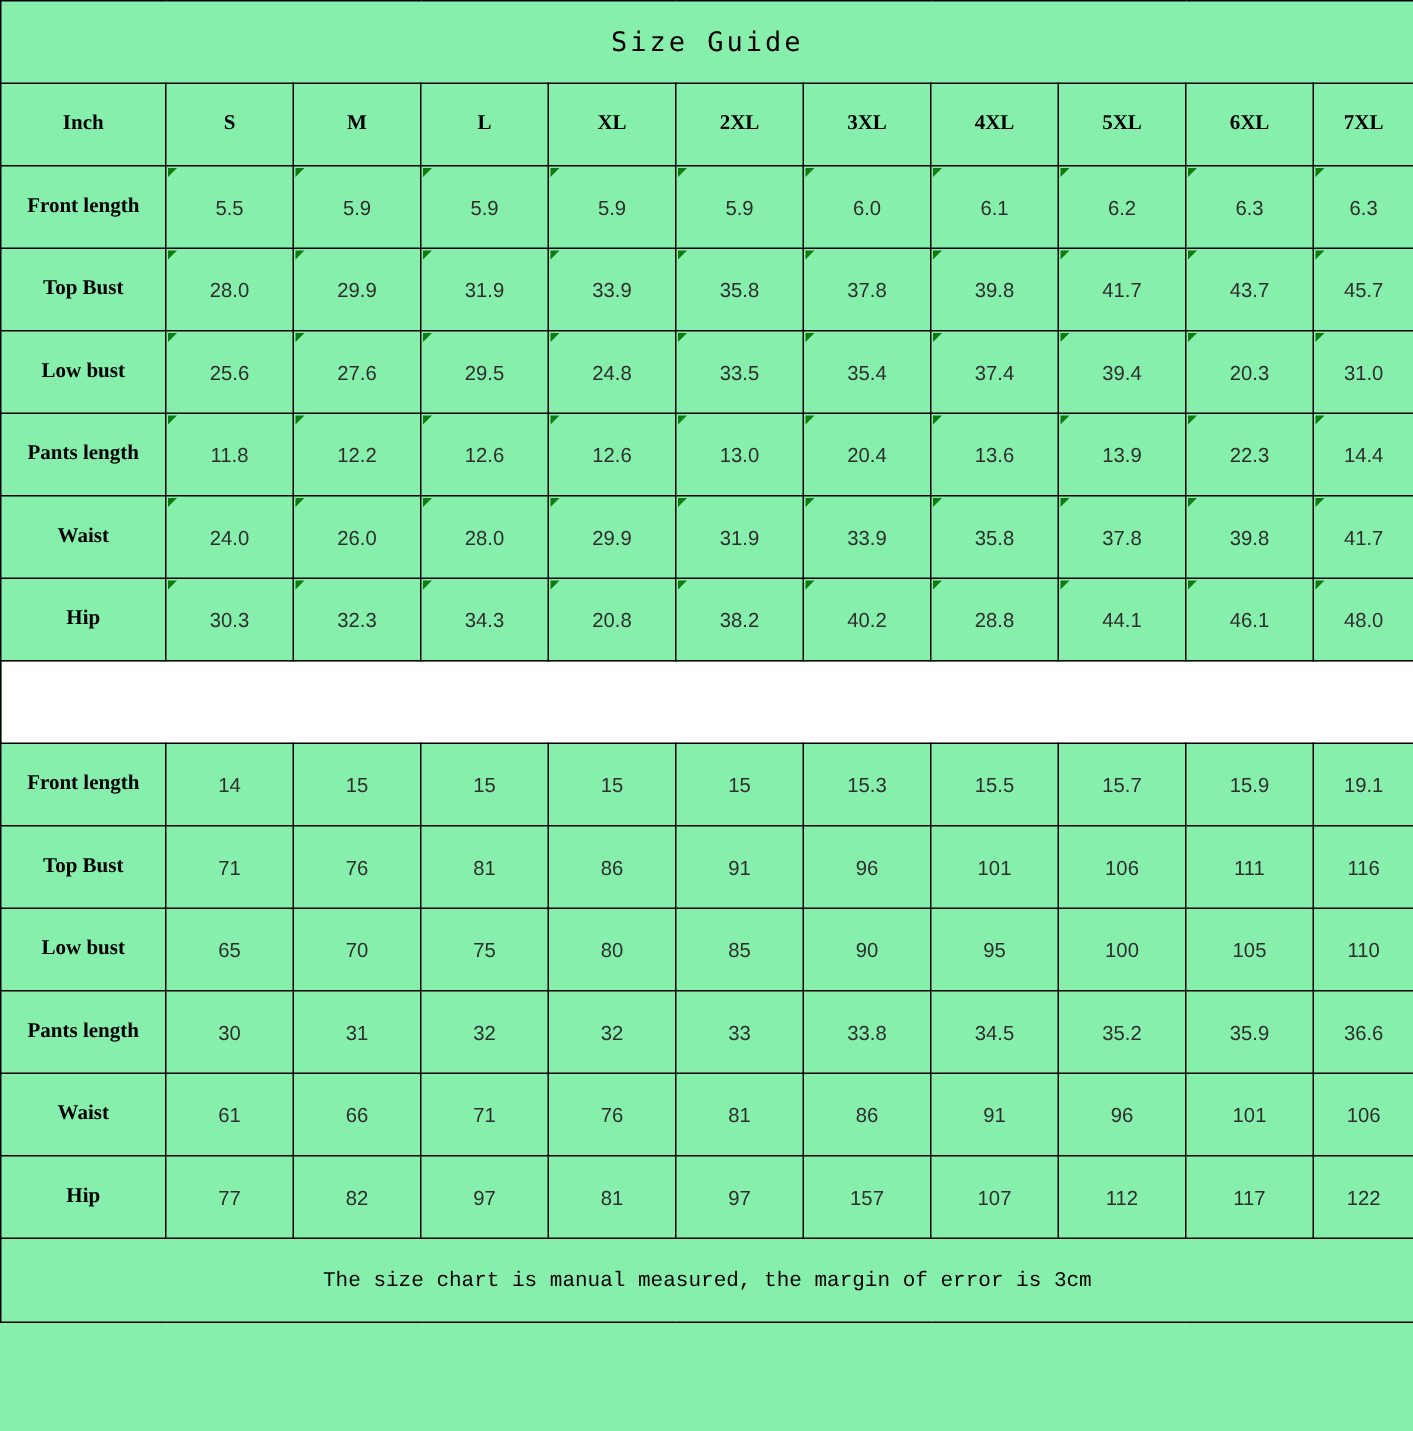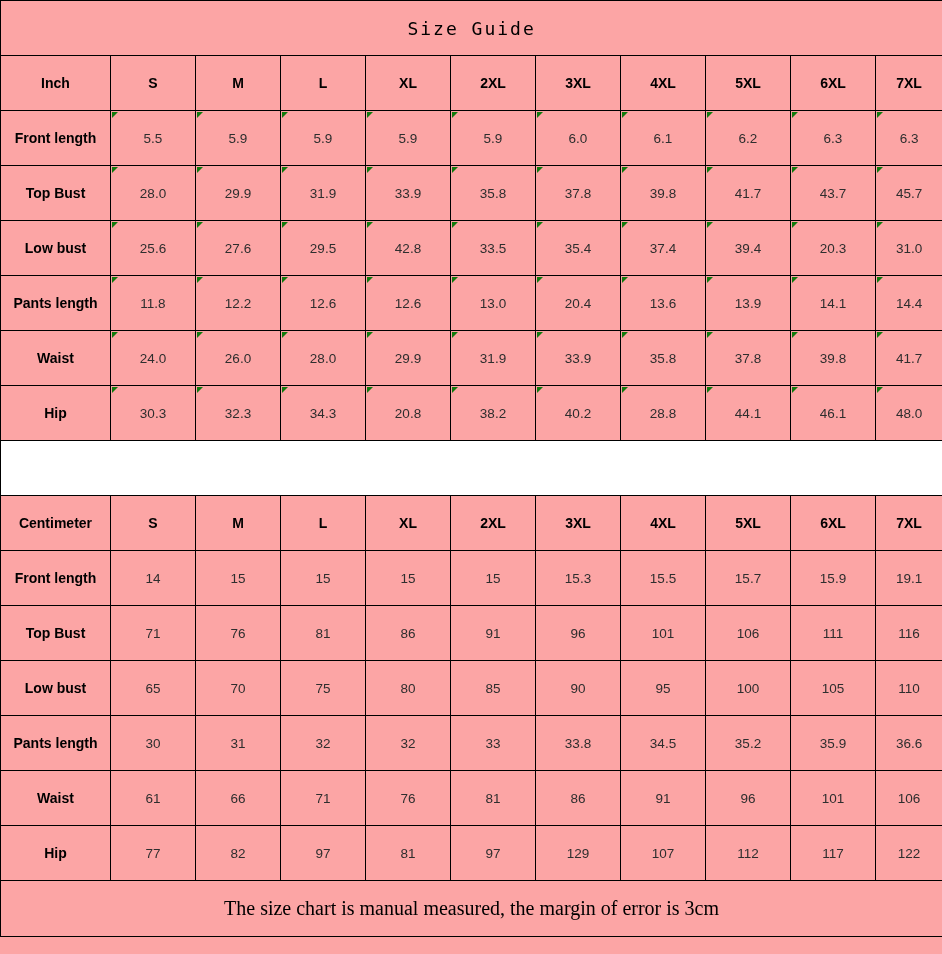--- a/index.html
+++ b/index.html
@@ -3,21 +3,21 @@
 <meta charset="utf-8">
 <style>
   html, body {
     margin: 0;
     padding: 0;
     background: #ffffff;
   }
   .sheet {
     width: 942px;
     height: 954px;
-    background: #fca5a5;
+    background: #86efac;
     box-sizing: border-box;
     overflow: hidden;
   }
   table.size-guide {
     width: 942px;
     border-collapse: collapse;
     table-layout: fixed;
   }
   td {
     border: 1px solid #000000;
@@ -29,21 +29,21 @@
     overflow: hidden;
   }
   td.title-cell {
     font-family: "DejaVu Sans Mono", monospace;
     font-size: 18px;
     letter-spacing: 2px;
     color: #000000;
     font-weight: normal;
   }
   td.hdr, td.rowlabel {
-    font-family: Liberation Sans, sans-serif;
+    font-family: Liberation Serif, serif;
     font-weight: bold;
     font-size: 14px;
     color: #000000;
   }
   td.val {
     font-family: "Liberation Sans", sans-serif;
     font-size: 13.5px;
     color: #2e2e2e;
     position: relative;
   }
@@ -54,22 +54,22 @@
     left: 1px;
     width: 0;
     height: 0;
     border-top: 6px solid #0e7c0e;
     border-right: 6px solid transparent;
   }
   td.gap-cell {
     background: #ffffff;
   }
   td.note-cell {
-    font-family: Liberation Serif, serif;
-    font-size: 20px;
+    font-family: Liberation Mono, monospace;
+    font-size: 14px;
     color: #000000;
     height: 56px;
   }
 </style>
 </head>
 <body>
 
 <div class="sheet">
   <table class="size-guide">
     <colgroup>
@@ -127,39 +127,39 @@
           <td class="val flag">39.8</td>
           <td class="val flag">41.7</td>
           <td class="val flag">43.7</td>
           <td class="val flag">45.7</td>
         </tr>
         <tr>
           <td class="rowlabel">Low bust</td>
           <td class="val flag">25.6</td>
           <td class="val flag">27.6</td>
           <td class="val flag">29.5</td>
-          <td class="val flag">42.8</td>
+          <td class="val flag">24.8</td>
           <td class="val flag">33.5</td>
           <td class="val flag">35.4</td>
           <td class="val flag">37.4</td>
           <td class="val flag">39.4</td>
           <td class="val flag">20.3</td>
           <td class="val flag">31.0</td>
         </tr>
         <tr>
           <td class="rowlabel">Pants length</td>
           <td class="val flag">11.8</td>
           <td class="val flag">12.2</td>
           <td class="val flag">12.6</td>
           <td class="val flag">12.6</td>
           <td class="val flag">13.0</td>
           <td class="val flag">20.4</td>
           <td class="val flag">13.6</td>
           <td class="val flag">13.9</td>
-          <td class="val flag">14.1</td>
+          <td class="val flag">22.3</td>
           <td class="val flag">14.4</td>
         </tr>
         <tr>
           <td class="rowlabel">Waist</td>
           <td class="val flag">24.0</td>
           <td class="val flag">26.0</td>
           <td class="val flag">28.0</td>
           <td class="val flag">29.9</td>
           <td class="val flag">31.9</td>
           <td class="val flag">33.9</td>
@@ -178,33 +178,20 @@
           <td class="val flag">40.2</td>
           <td class="val flag">28.8</td>
           <td class="val flag">44.1</td>
           <td class="val flag">46.1</td>
           <td class="val flag">48.0</td>
         </tr>
         <tr>
           <td class="gap-cell" colspan="11"></td>
         </tr>
         <tr>
-          <td class="hdr">Centimeter</td>
-          <td class="hdr">S</td>
-          <td class="hdr">M</td>
-          <td class="hdr">L</td>
-          <td class="hdr">XL</td>
-          <td class="hdr">2XL</td>
-          <td class="hdr">3XL</td>
-          <td class="hdr">4XL</td>
-          <td class="hdr">5XL</td>
-          <td class="hdr">6XL</td>
-          <td class="hdr">7XL</td>
-        </tr>
-        <tr>
           <td class="rowlabel">Front length</td>
           <td class="val">14</td>
           <td class="val">15</td>
           <td class="val">15</td>
           <td class="val">15</td>
           <td class="val">15</td>
           <td class="val">15.3</td>
           <td class="val">15.5</td>
           <td class="val">15.7</td>
           <td class="val">15.9</td>
@@ -262,21 +249,21 @@
           <td class="val">101</td>
           <td class="val">106</td>
         </tr>
         <tr>
           <td class="rowlabel">Hip</td>
           <td class="val">77</td>
           <td class="val">82</td>
           <td class="val">97</td>
           <td class="val">81</td>
           <td class="val">97</td>
-          <td class="val">129</td>
+          <td class="val">157</td>
           <td class="val">107</td>
           <td class="val">112</td>
           <td class="val">117</td>
           <td class="val">122</td>
         </tr>
         <tr>
           <td class="note-cell" colspan="11">The size chart is manual measured, the margin of error is 3cm</td>
         </tr>
       </tbody>
   </table>

